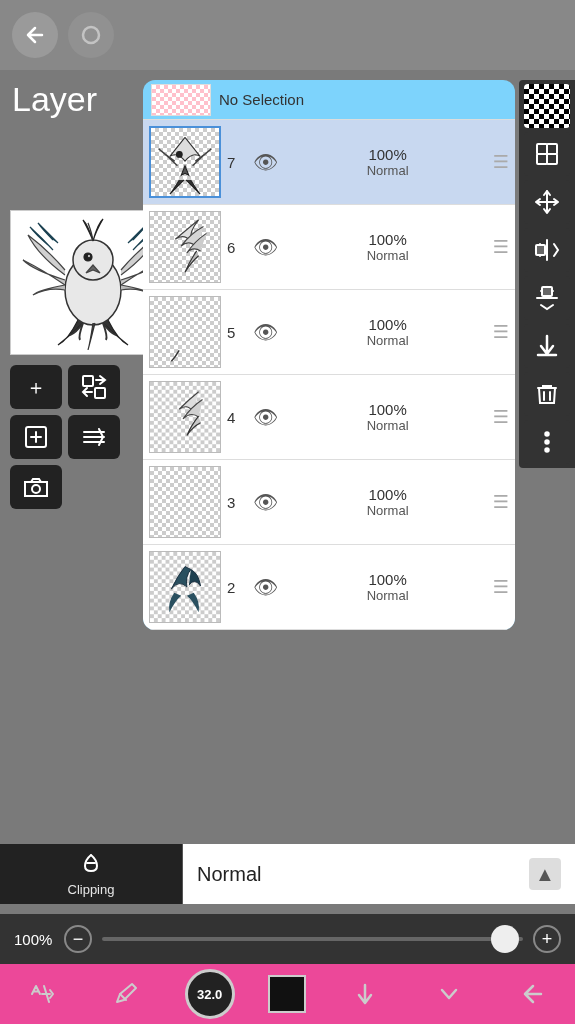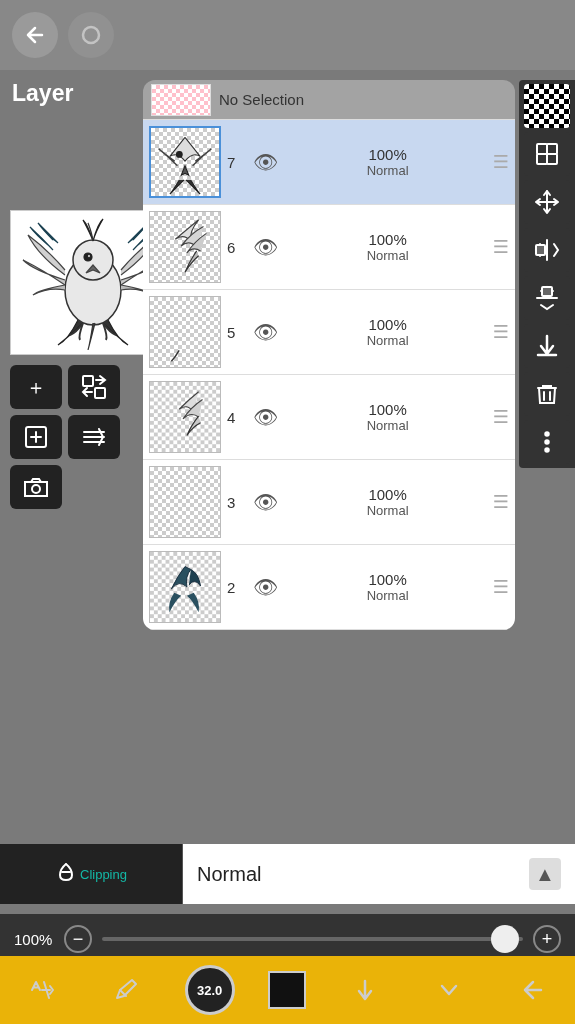--- a/index.html
+++ b/index.html
@@ -33,22 +33,22 @@
       cursor: pointer;
       color: #fff;
       font-size: 22px;
     }
 
     
     .layer-title {
       position: absolute;
       top: 80px;
       left: 12px;
-      font-size: 23px;
-      font-weight: bold;
+      font-size: 34px;
+      font-weight: normal;
       color: #fff;
       text-align: right;
     }
 
     
     .main-area {
       position: absolute;
       top: 70px;
       left: 0;
       right: 0;
@@ -101,21 +101,21 @@
       justify-content: center;
       cursor: pointer;
     }
 
     
     .layer-panel {
       position: absolute;
       right: 60px;
       top: 10px;
       width: 372px;
-      background: #a3a3a3;
+      background: #7dd3fc;
       border-radius: 12px;
       overflow: hidden;
     }
 
     
     .no-selection-row {
       display: flex;
       align-items: center;
       height: 40px;
       border-bottom: 1px solid #ddd;
@@ -238,24 +238,24 @@
       height: 60px;
       background: #222;
       display: flex;
       align-items: center;
     }
     .blend-btn {
       flex: 1;
       height: 60px;
       background: transparent;
       border: none;
-      color: #14b8a6;
+      color: #e5e5e5;
       font-size: 13px;
       display: flex;
-      flex-direction: row;
+      flex-direction: column;
       align-items: center;
       justify-content: center;
       cursor: pointer;
       gap: 3px;
       border-right: 1px solid #555;
     }
     .blend-btn:last-child {
       border-right: none;
     }
     .blend-icon {
@@ -344,22 +344,22 @@
       display: flex; align-items: center; justify-content: center;
       cursor: pointer;
     }
 
     
     .bottom-toolbar {
       position: absolute;
       bottom: 0;
       left: 0;
       right: 0;
-      height: 68px;
-      background: #eab308;
+      height: 60px;
+      background: #ec4899;
       display: flex;
       align-items: center;
       justify-content: space-around;
     }
     .bt-btn {
       width: 50px;
       height: 50px;
       background: transparent;
       border: none;
       color: #ccc;

